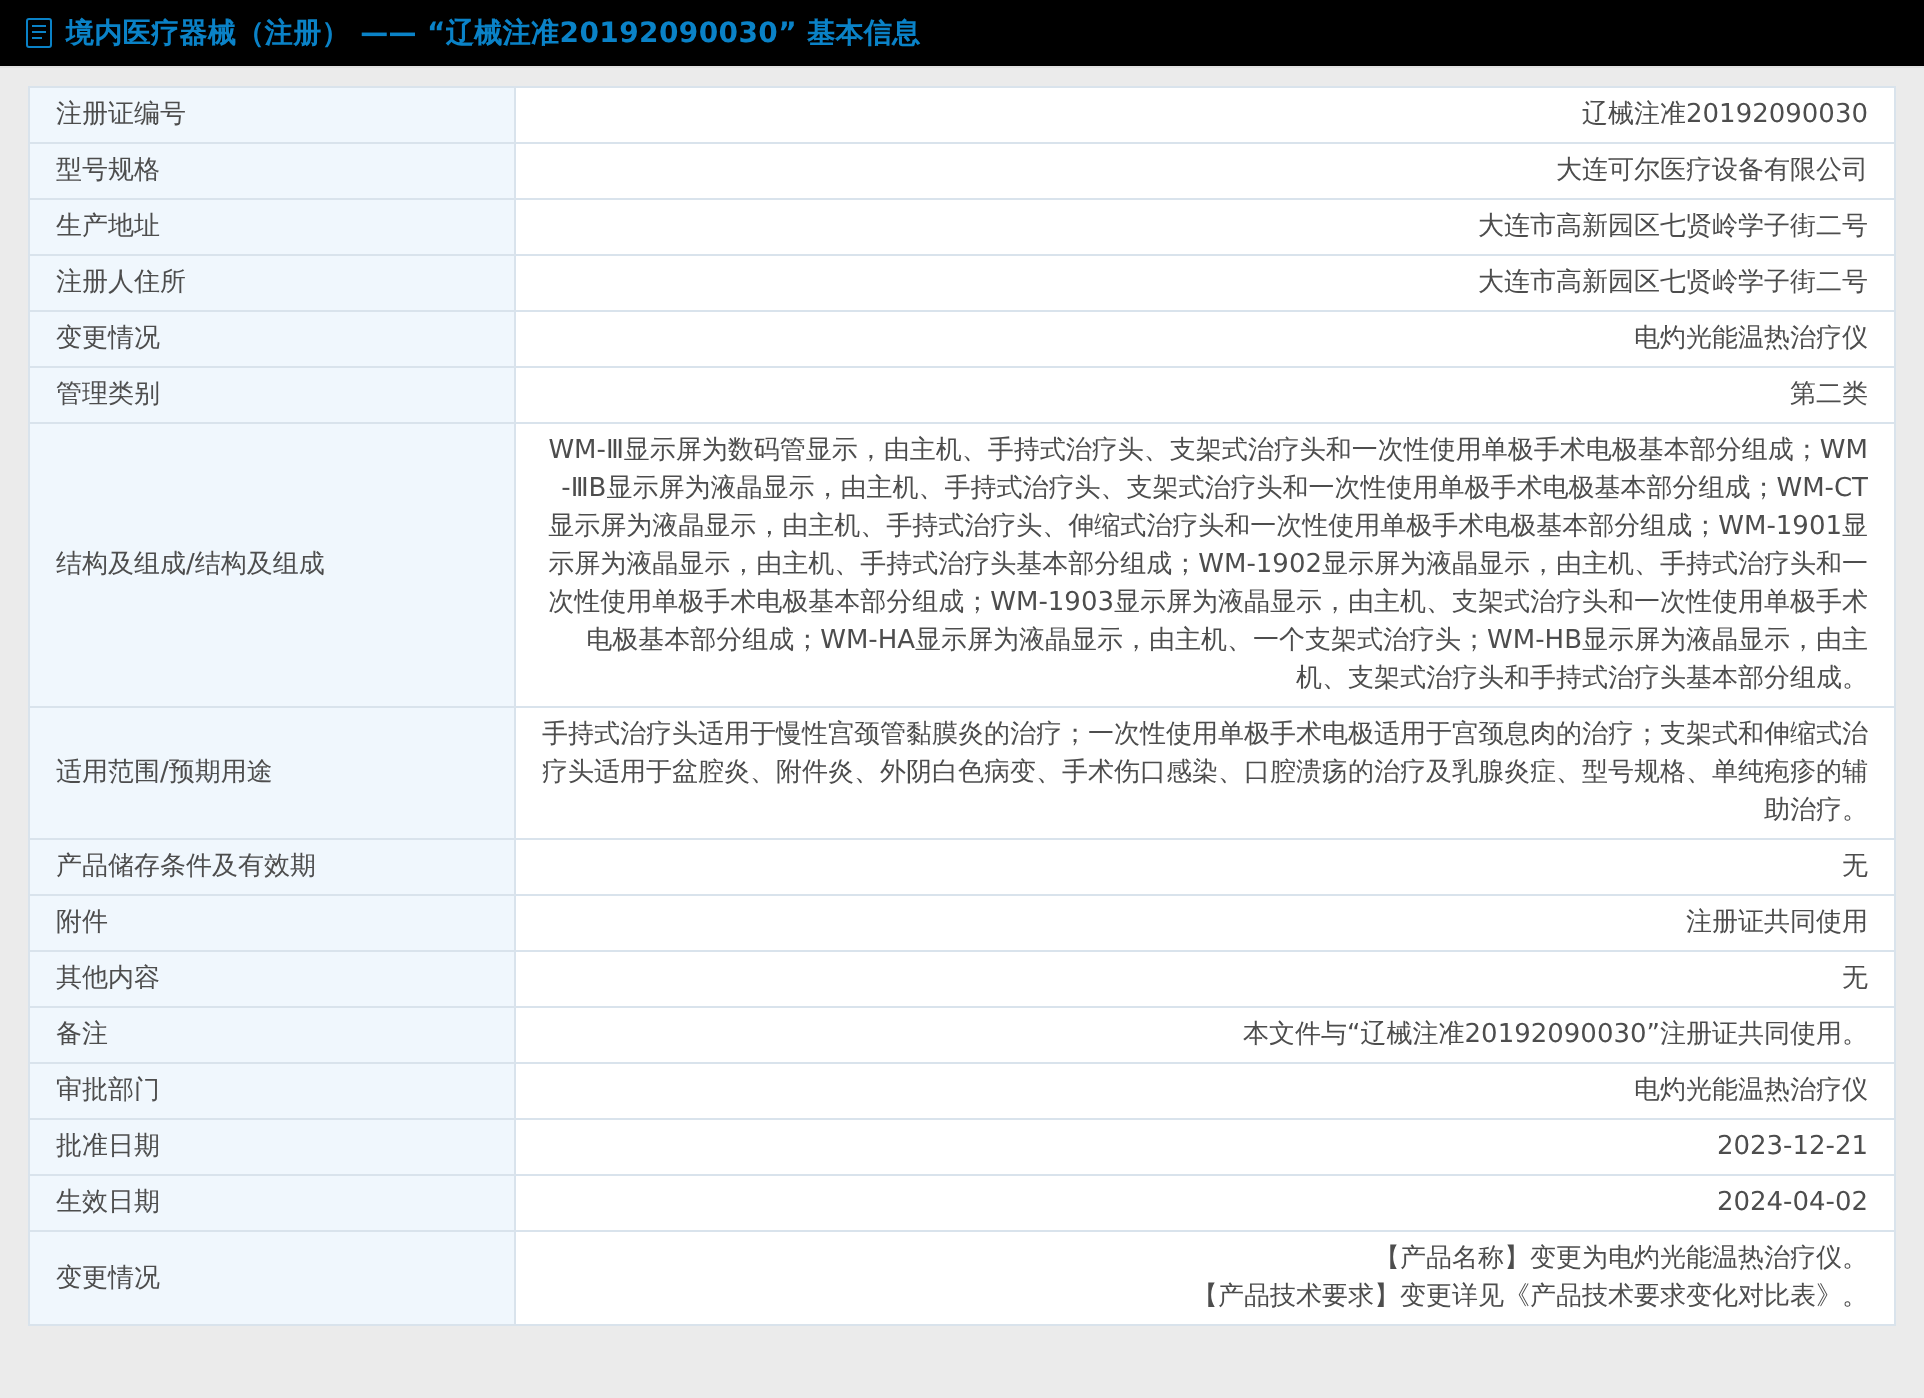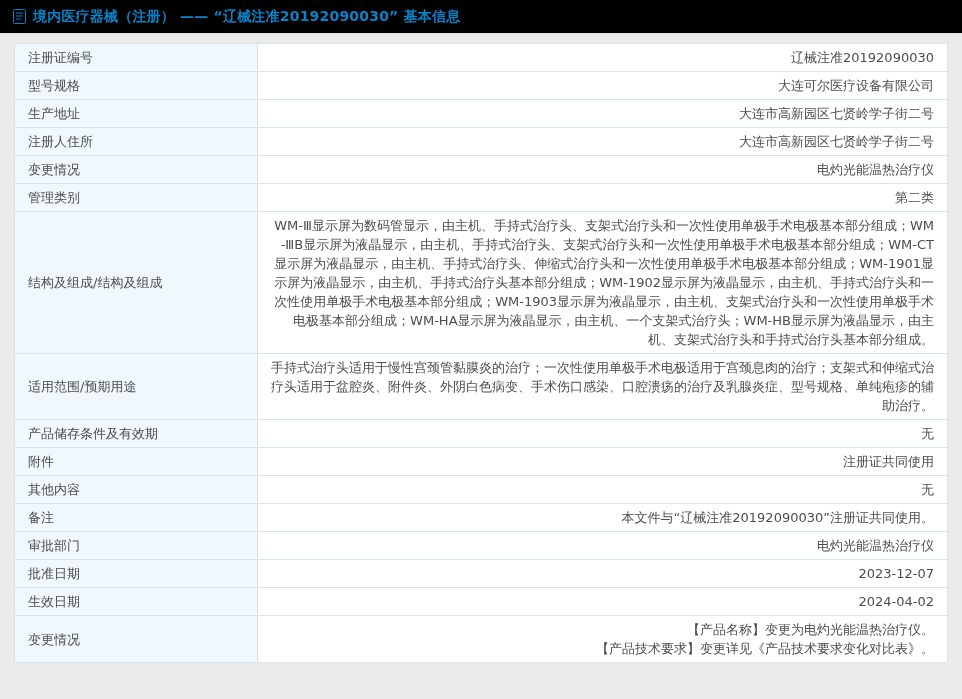--- a/index.html
+++ b/index.html
@@ -116,21 +116,21 @@
     <tr>
       <td class="lbl">备注</td>
       <td class="val">本文件与“辽械注准20192090030”注册证共同使用。</td>
     </tr>
     <tr>
       <td class="lbl">审批部门</td>
       <td class="val">电灼光能温热治疗仪</td>
     </tr>
     <tr>
       <td class="lbl">批准日期</td>
-      <td class="val">2023-12-07</td>
+      <td class="val">2023-12-21</td>
     </tr>
     <tr>
       <td class="lbl">生效日期</td>
       <td class="val">2024-04-02</td>
     </tr>
     <tr>
       <td class="lbl">变更情况</td>
       <td class="val">【产品名称】变更为电灼光能温热治疗仪。
 【产品技术要求】变更详见《产品技术要求变化对比表》。</td>
     </tr>

